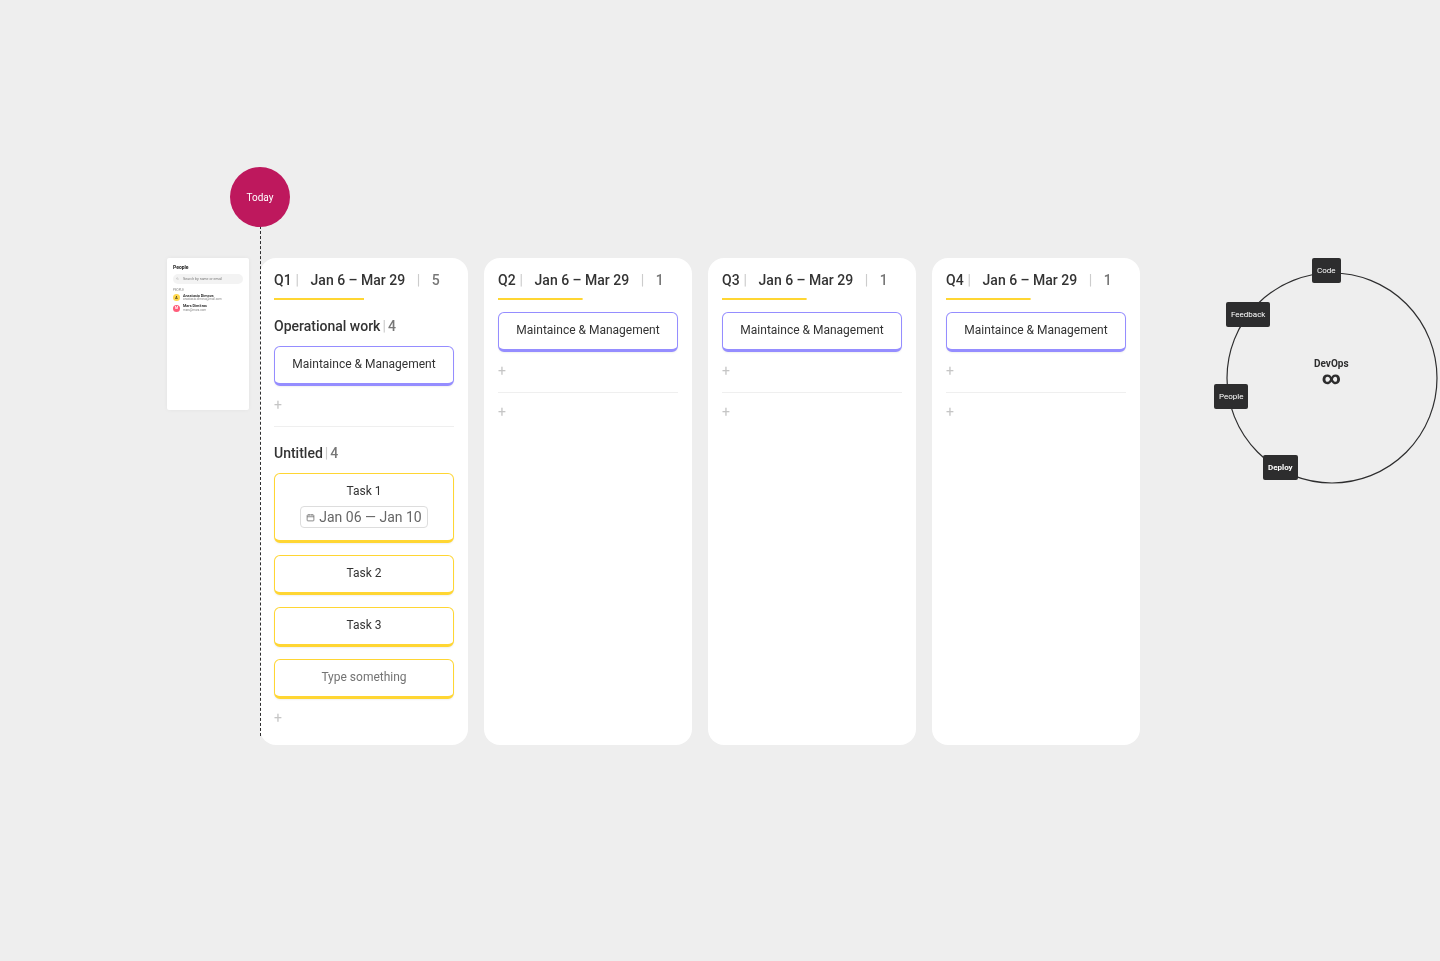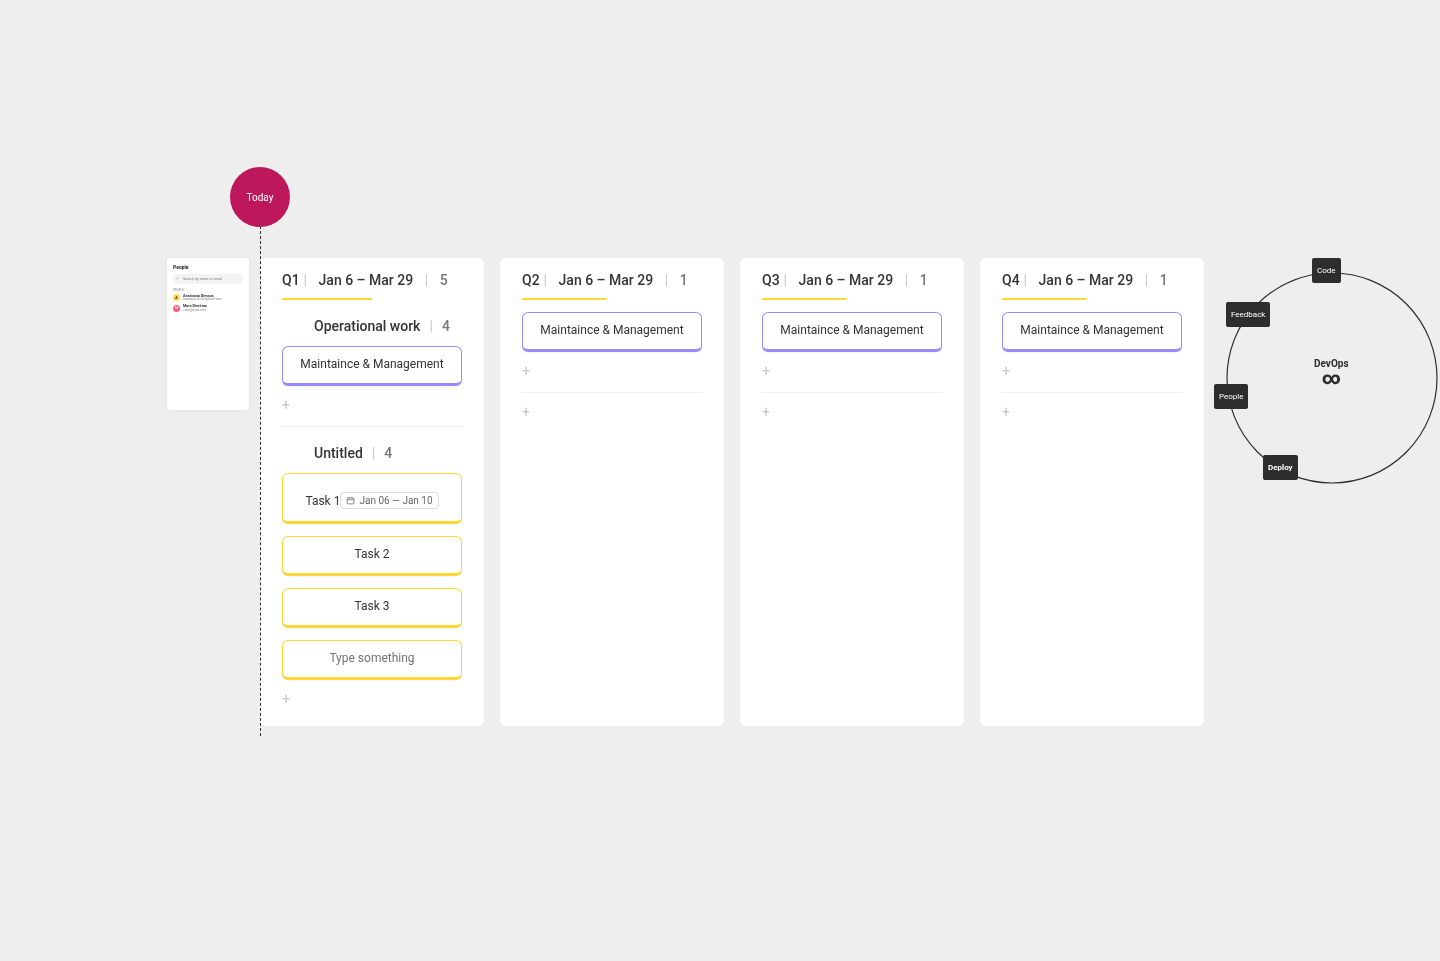--- a/index.html
+++ b/index.html
@@ -113,24 +113,24 @@
   
   .board {
     position: absolute;
     left: 260px;
     top: 258px;
     display: flex;
     gap: 16px;
   }
 
   .col {
-    width: 224px;
+    width: 208px;
     background: #fff;
-    border-radius: 6px;
-    padding: 14px 22px 20px;
+    border-radius: 16px;
+    padding: 14px 14px 20px;
     box-sizing: border-box;
     min-height: 462px;
   }
   .col.short {
     min-height: 242px;
   }
 
   .col-header {
     font-size: 14px;
     font-weight: 500;
@@ -148,23 +148,22 @@
     margin-top: 10px;
     transform-origin: left center;
   }
 
   .group-header {
     font-size: 14px;
     font-weight: 500;
     color: #333;
     margin-top: 18px;
     display: flex;
-    gap: 9px;
+    gap: 2px;
     align-items: baseline;
-    margin-left: 32px;
   }
   .group-header .sep { color: #ccc; }
   .group-header .count { color: #777; }
 
   .card {
     margin-top: 12px;
     border-radius: 6px;
     padding: 10px 12px 12px;
     font-size: 12px;
     color: #333;
@@ -187,21 +186,21 @@
     color: #737373;
   }
   .date-chip {
     display: inline-flex;
     align-items: center;
     gap: 4px;
     border: 1px solid #ddd;
     border-radius: 4px;
     padding: 2px 5px;
     margin-top: 8px;
-    font-size: 10px;
+    font-size: 14px;
     color: #666;
   }
   .date-chip svg {
     width: 9px;
     height: 9px;
     stroke: #666;
     fill: none;
   }
 
   .add-row {

